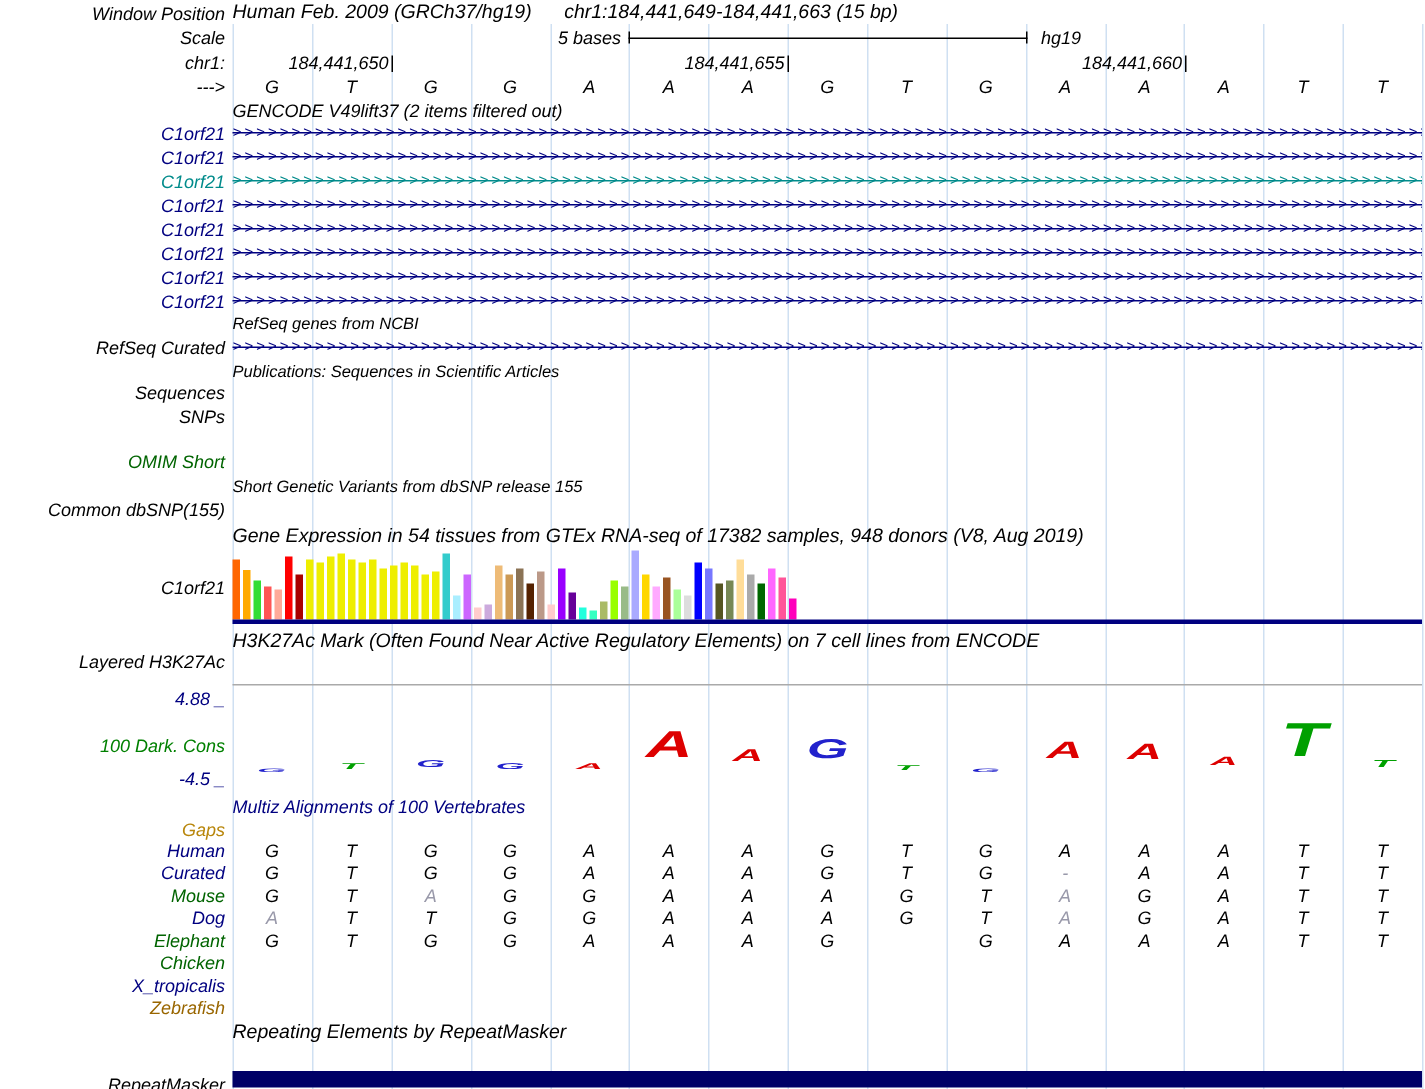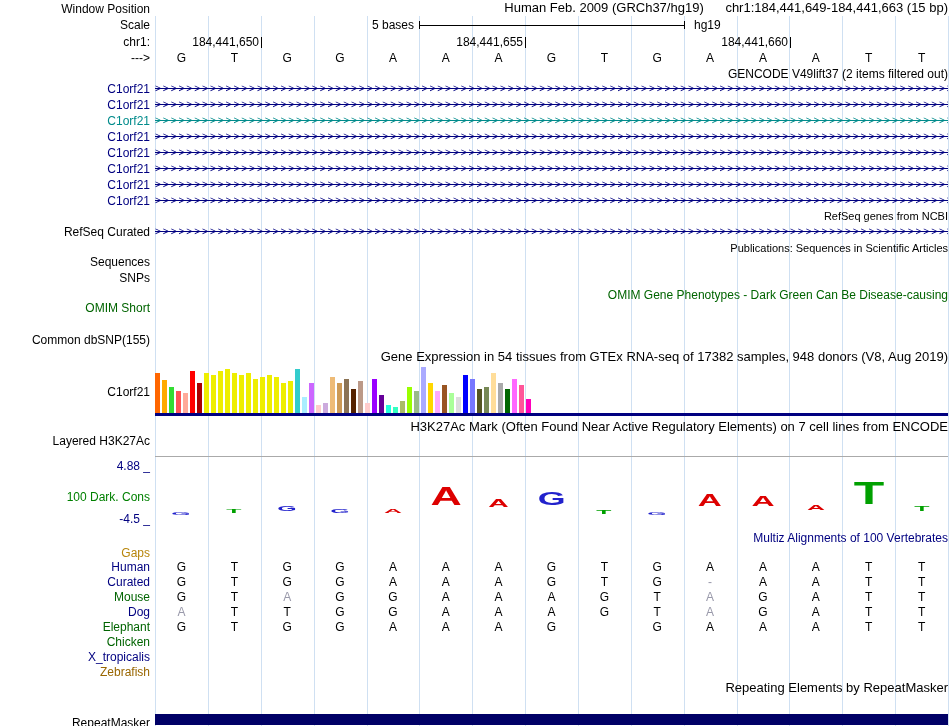--- a/index.html
+++ b/index.html
@@ -1,20 +1,20 @@
 <!DOCTYPE html>
 <html><head>
 <meta charset="utf-8">
 <style>
   html,body{margin:0;padding:0;background:#fff;}
   #screen{position:relative;width:950px;height:726px;background:#fff;overflow:hidden;
-          font-family:"Liberation Sans","DejaVu Sans",sans-serif;font-size:12px;color:#000;}
+          font-family:"Liberation Sans","DejaVu Sans",sans-serif;font-size:12px;color:#000;font-style:italic;}
   .abs{position:absolute;}
   .lbl{position:absolute;left:0;width:150px;text-align:right;line-height:14px;white-space:nowrap;}
-  .title{position:absolute;left:155px;width:793px;text-align:right;line-height:14px;white-space:nowrap;}
+  .title{position:absolute;left:155px;width:793px;text-align:left;line-height:14px;white-space:nowrap;}
   .sm{font-size:11px;}
   .big{font-size:13px;}
   .navy{color:#000080;}
   .blue{color:#000000;}
   .dgreen{color:#006400;}
   .green{color:#008000;}
   .orange{color:#B8860B;}
   .pre{white-space:pre;}
   .grid{position:absolute;width:1px;background:#CFE0F2;}
   .chev{position:absolute;left:155px;width:793px;height:15px;overflow:hidden;font-size:10px;
@@ -109,23 +109,23 @@
   <div class="title sm" style="top:209px">RefSeq genes from NCBI</div>
   <div class="lbl blue" style="top:225px">RefSeq Curated</div>
   <div id="refseq-row">
       <div class="chev" style="top: 224px; color: rgb(0, 0, 128); background-image: linear-gradient(rgb(0, 0, 128), rgb(0, 0, 128)); background-size: 100% 1px; background-position: 0px 7px; background-repeat: no-repeat;">&gt;&gt;&gt;&gt;&gt;&gt;&gt;&gt;&gt;&gt;&gt;&gt;&gt;&gt;&gt;&gt;&gt;&gt;&gt;&gt;&gt;&gt;&gt;&gt;&gt;&gt;&gt;&gt;&gt;&gt;&gt;&gt;&gt;&gt;&gt;&gt;&gt;&gt;&gt;&gt;&gt;&gt;&gt;&gt;&gt;&gt;&gt;&gt;&gt;&gt;&gt;&gt;&gt;&gt;&gt;&gt;&gt;&gt;&gt;&gt;&gt;&gt;&gt;&gt;&gt;&gt;&gt;&gt;&gt;&gt;&gt;&gt;&gt;&gt;&gt;&gt;&gt;&gt;&gt;&gt;&gt;&gt;&gt;&gt;&gt;&gt;&gt;&gt;&gt;&gt;&gt;&gt;&gt;&gt;&gt;&gt;&gt;&gt;&gt;&gt;&gt;&gt;&gt;&gt;&gt;&gt;&gt;&gt;&gt;&gt;&gt;&gt;&gt;&gt;&gt;&gt;&gt;&gt;&gt;&gt;&gt;&gt;&gt;&gt;&gt;&gt;&gt;&gt;&gt;&gt;&gt;&gt;&gt;&gt;&gt;&gt;&gt;&gt;&gt;&gt;&gt;&gt;&gt;&gt;&gt;&gt;&gt;&gt;&gt;&gt;&gt;&gt;&gt;&gt;&gt;&gt;&gt;&gt;&gt;&gt;</div>
     </div>
 
   <div class="title sm" style="top:241px">Publications: Sequences in Scientific Articles</div>
   <div class="lbl" style="top:255px">Sequences</div>
   <div class="lbl" style="top:271px">SNPs</div>
 
-  <div class="title dgreen" style="top:288px">OMIM Gene Phenotypes - Dark Green Can Be Disease-causing</div>
   <div class="lbl dgreen" style="top:301px">OMIM Short</div>
 
+  <div class="title sm" style="top:318px">Short Genetic Variants from dbSNP release 155</div>
   <div class="lbl" style="top:333px">Common dbSNP(155)</div>
 
   <div class="title big" style="top:350px">Gene Expression in 54 tissues from GTEx RNA-seq of 17382 samples, 948 donors (V8, Aug 2019)</div>
   <div class="lbl" style="top:385px">C1orf21</div>
   <div id="gtex-bars">
       <div class="bar" style="left: 155px; top: 373px; height: 40px; background: rgb(255, 102, 0);"></div>
       <div class="bar" style="left: 162px; top: 380px; height: 33px; background: rgb(255, 170, 0);"></div>
       <div class="bar" style="left: 169px; top: 387px; height: 26px; background: rgb(51, 221, 51);"></div>
       <div class="bar" style="left: 176px; top: 391px; height: 22px; background: rgb(255, 85, 85);"></div>
       <div class="bar" style="left: 183px; top: 393px; height: 20px; background: rgb(255, 170, 153);"></div>

